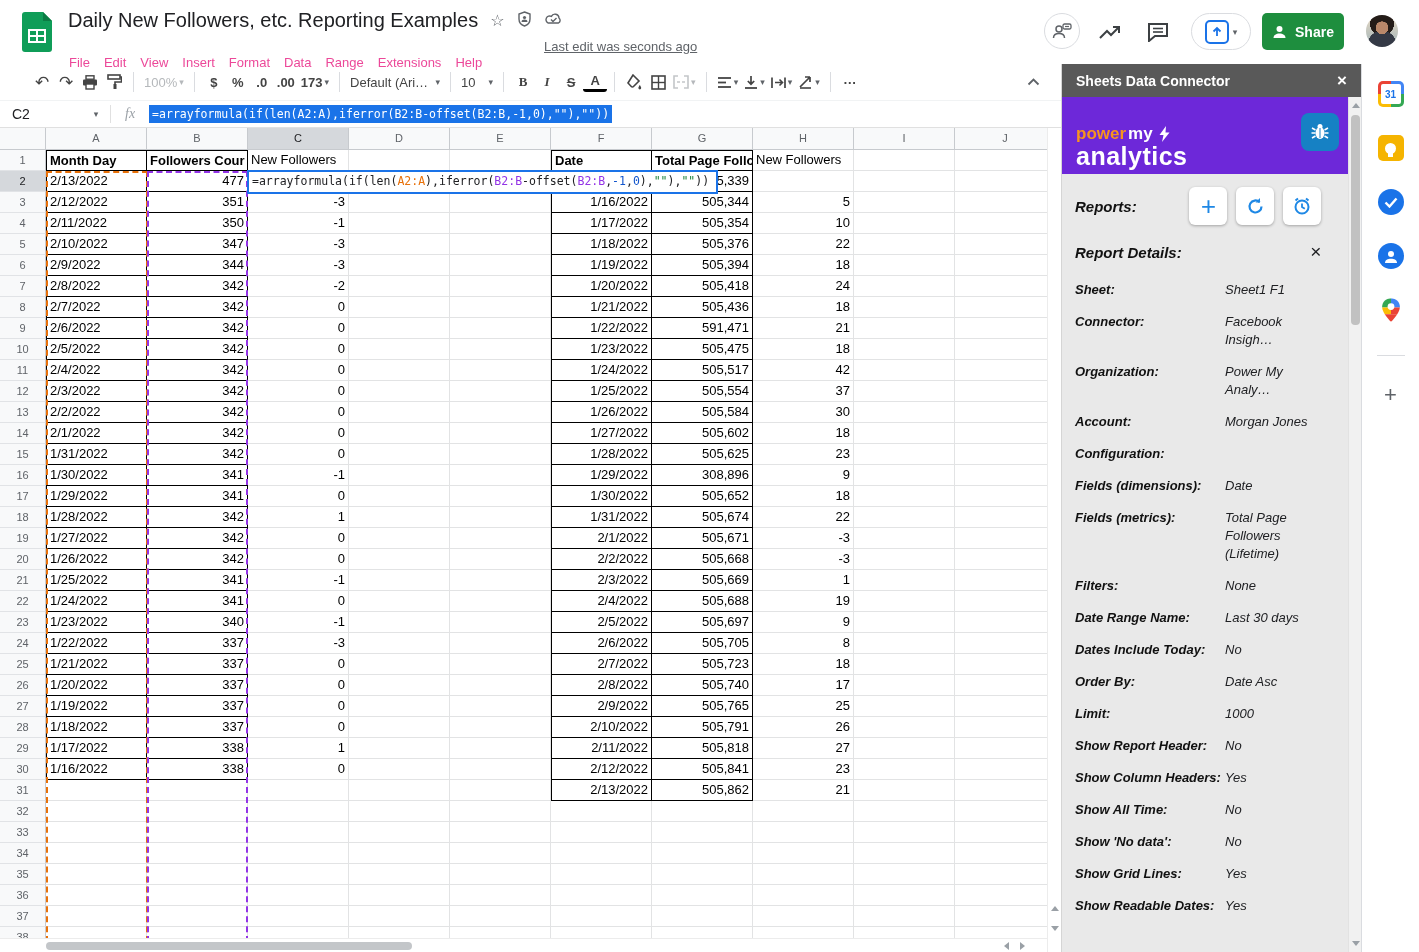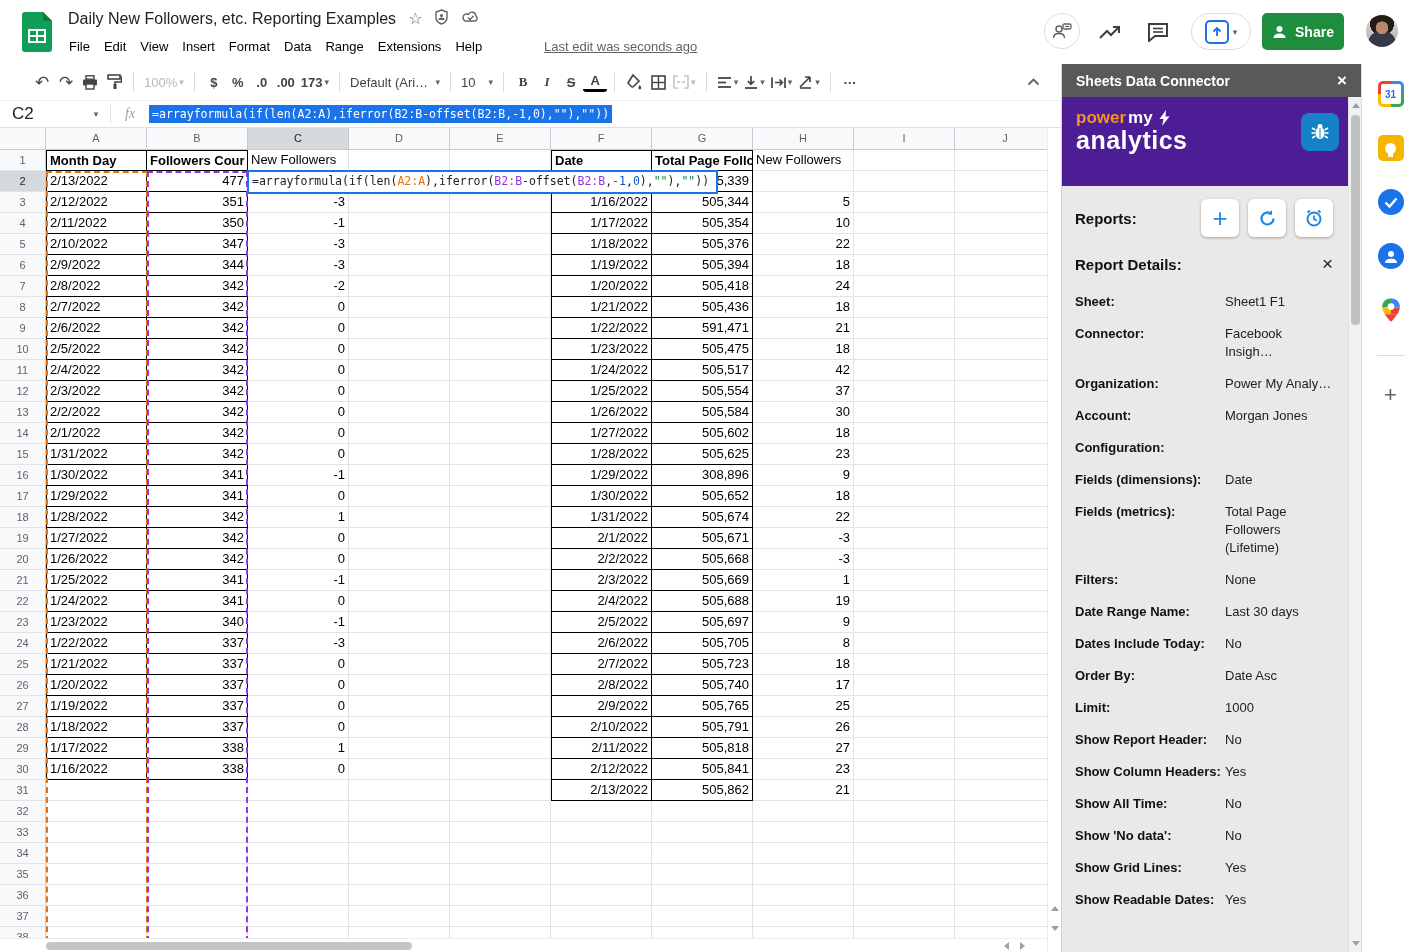--- a/index.html
+++ b/index.html
@@ -3,24 +3,24 @@
 <meta charset="utf-8">
 <style>
   * { margin:0; padding:0; box-sizing:border-box; }
   html,body { width:1419px; height:952px; }
   body { position:relative; font-family:"Liberation Sans",sans-serif; background:#fff; overflow:hidden; color:#202124; }
 
   
   .topbar { position:absolute; left:0; top:0; width:1419px; height:64px; background:#fff; z-index:20; }
   .sheets-logo { position:absolute; left:22px; top:12px; }
   .title-row { position:absolute; left:68px; top:9px; display:flex; align-items:center; gap:12px; }
-  .doc-title { font-size:16px; color:#202124; white-space:nowrap; }
+  .doc-title { font-size:20px; color:#202124; white-space:nowrap; }
   .title-ic { color:#5f6368; font-size:16px; line-height:16px; }
   .menu-row { position:absolute; left:62px; top:36px; display:flex; align-items:center; }
-  .menu-item { font-size:13px; color:#000000; padding:3px 7px; border-radius:4px; cursor:default; }
+  .menu-item { font-size:13px; color:#ec4899; padding:3px 7px; border-radius:4px; cursor:default;margin-top:16px; }
   .last-edit { font-size:13px; color:#5f6368; text-decoration:underline; margin-left:14px; white-space:nowrap; }
   .top-act { position:absolute; top:13px; height:38px; display:flex; align-items:center; justify-content:center; }
   .circle-btn { width:36px; height:36px; border-radius:50%; }
   .present-btn { left:1191px; width:60px; height:37px; border:1px solid #dadce0; border-radius:19px; background:#fff; gap:4px; }
   .present-sq { width:24px; height:24px; border:2px solid #1a73e8; border-radius:5px; display:flex; align-items:center; justify-content:center; }
   .share-btn { left:1262px; width:82px; height:37px; background:#1e8e3e; border-radius:5px; color:#fff; font-size:14px; font-weight:bold; gap:8px; }
   .avatar { left:1366px; top:15px; width:32px; height:32px; border-radius:50%;
     background:
       radial-gradient(circle at 50% 40%, #b9886a 0 25%, rgba(0,0,0,0) 26%),
       radial-gradient(circle at 50% 95%, #343945 0 42%, rgba(0,0,0,0) 43%),
@@ -36,21 +36,21 @@
   .muted { color:#b5b8bb !important; }
   .fmt { font-size:13px; font-weight:bold; color:#444; }
   .b-btn { font-weight:bold; font-family:"Liberation Serif",serif; }
   .i-btn { font-style:italic; font-family:"Liberation Serif",serif; }
   .s-btn { text-decoration:line-through; }
   .a-btn { border-bottom:3px solid #000; line-height:13px; }
   .collapse { margin-left:auto; margin-right:16px; }
 
   
   .formulabar { position:absolute; left:0; top:100px; width:1061px; height:28px; background:#fff; border-top:1px solid #f1f3f4; border-bottom:1px solid #e0e0e0; display:flex; align-items:center; z-index:15; }
-  .namebox { width:86px; padding-left:12px; font-size:17px; color:#202124; }
+  .namebox { width:86px; padding-left:12px; font-size:14px; color:#202124; }
   .nb-caret { width:20px; text-align:center; }
   .fdiv { width:1px; height:18px; background:#e0e0e0; margin:0 4px; }
   .fx { font-family:"Liberation Serif",serif; font-style:italic; color:#9aa0a6; font-size:14px; padding:0 14px 0 10px; }
   .fml { font-family:"DejaVu Sans Mono",monospace; font-size:11.5px; background:#1a73e8; color:#fff; padding:2px 3px; white-space:pre; }
 
   
   .grid { position:absolute; left:0; top:128px; width:1047px; height:824px; overflow:hidden; background:#fff; }
   .g-row { display:flex; }
   .g-corner { width:46px; height:22px; background:#f8f9fa; border-right:1px solid #c7cace; border-bottom:1px solid #c7cace; flex:none; }
   .g-colhdr { width:101px; height:22px; background:#f8f9fa; border-right:1px solid #c7cace; border-bottom:1px solid #c7cace; font-size:11px; color:#5f6368; text-align:center; line-height:21px; flex:none; }
@@ -73,26 +73,26 @@
   .arr { position:absolute; width:0; height:0; }
   .arr.up    { border-left:4px solid transparent; border-right:4px solid transparent; border-bottom:5px solid #9aa0a6; }
   .arr.down  { border-left:4px solid transparent; border-right:4px solid transparent; border-top:5px solid #9aa0a6; }
   .arr.left  { border-top:4px solid transparent; border-bottom:4px solid transparent; border-right:5px solid #9aa0a6; }
   .arr.right { border-top:4px solid transparent; border-bottom:4px solid transparent; border-left:5px solid #9aa0a6; }
 
   
   .sidebar { position:absolute; left:1061px; top:64px; width:300px; height:888px; background:#e9e9e9; border-left:1px solid #d5d5d5; z-index:18; }
   .sb-header { height:33px; background:#595959; color:#fff; font-size:14px; font-weight:bold; display:flex; align-items:center; padding:0 14px; }
   .sb-x { margin-left:auto; font-size:17px; font-weight:bold; color:#fff; }
-  .sb-banner { height:89px; background:#4c1d95; position:relative; padding:12px 0 0 14px; }
+  .sb-banner { height:77px; background:#6d28d9; position:relative; padding:28px 0 0 14px; }
   .brand-l1 { font-size:17px; font-weight:bold; line-height:18px; display:flex; align-items:center; gap:2px; }
   .brand-power { color:#f7941e; } .brand-my { color:#fff; font-weight:bold; }
   .brand-l2 { font-size:25px; font-weight:bold; color:#fff; letter-spacing:.5px; line-height:26px; }
   .bug-btn { position:absolute; right:22px; top:16px; width:38px; height:38px; background:#1681c4; border-radius:8px; display:flex; align-items:center; justify-content:center; }
-  .sb-content { padding:13px 28px 0 13px; }
+  .sb-content { padding:13px 40px 0 13px;font-style:italic; }
   .reports-row { display:flex; align-items:center; margin-bottom:16px; }
   .sec-label { font-size:15px; font-weight:bold; color:#111; }
   .pma-btn { width:38px; height:38px; background:#fff; border-radius:6px; box-shadow:0 1px 3px rgba(0,0,0,.3); margin-left:9px; display:flex; align-items:center; justify-content:center; color:#1e88e5; }
   .pma-plus { font-size:26px; line-height:26px; font-weight:normal; }
   .rd-header { display:flex; align-items:center; margin:6px 0 18px; }
   .rd-x { margin-left:auto; font-size:19px; color:#202124; }
   .detail-row { display:flex; margin-bottom:14px; font-size:13px; line-height:18px; }
   .dlabel { width:150px; flex:none; font-weight:bold; color:#111; padding-right:4px; }
   .dvalue { flex:1; color:#202124; }
   .sb-scroll { position:absolute; right:0; top:33px; width:13px; bottom:0; background:#f1f1f1; border-left:1px solid #e2e2e2; }

